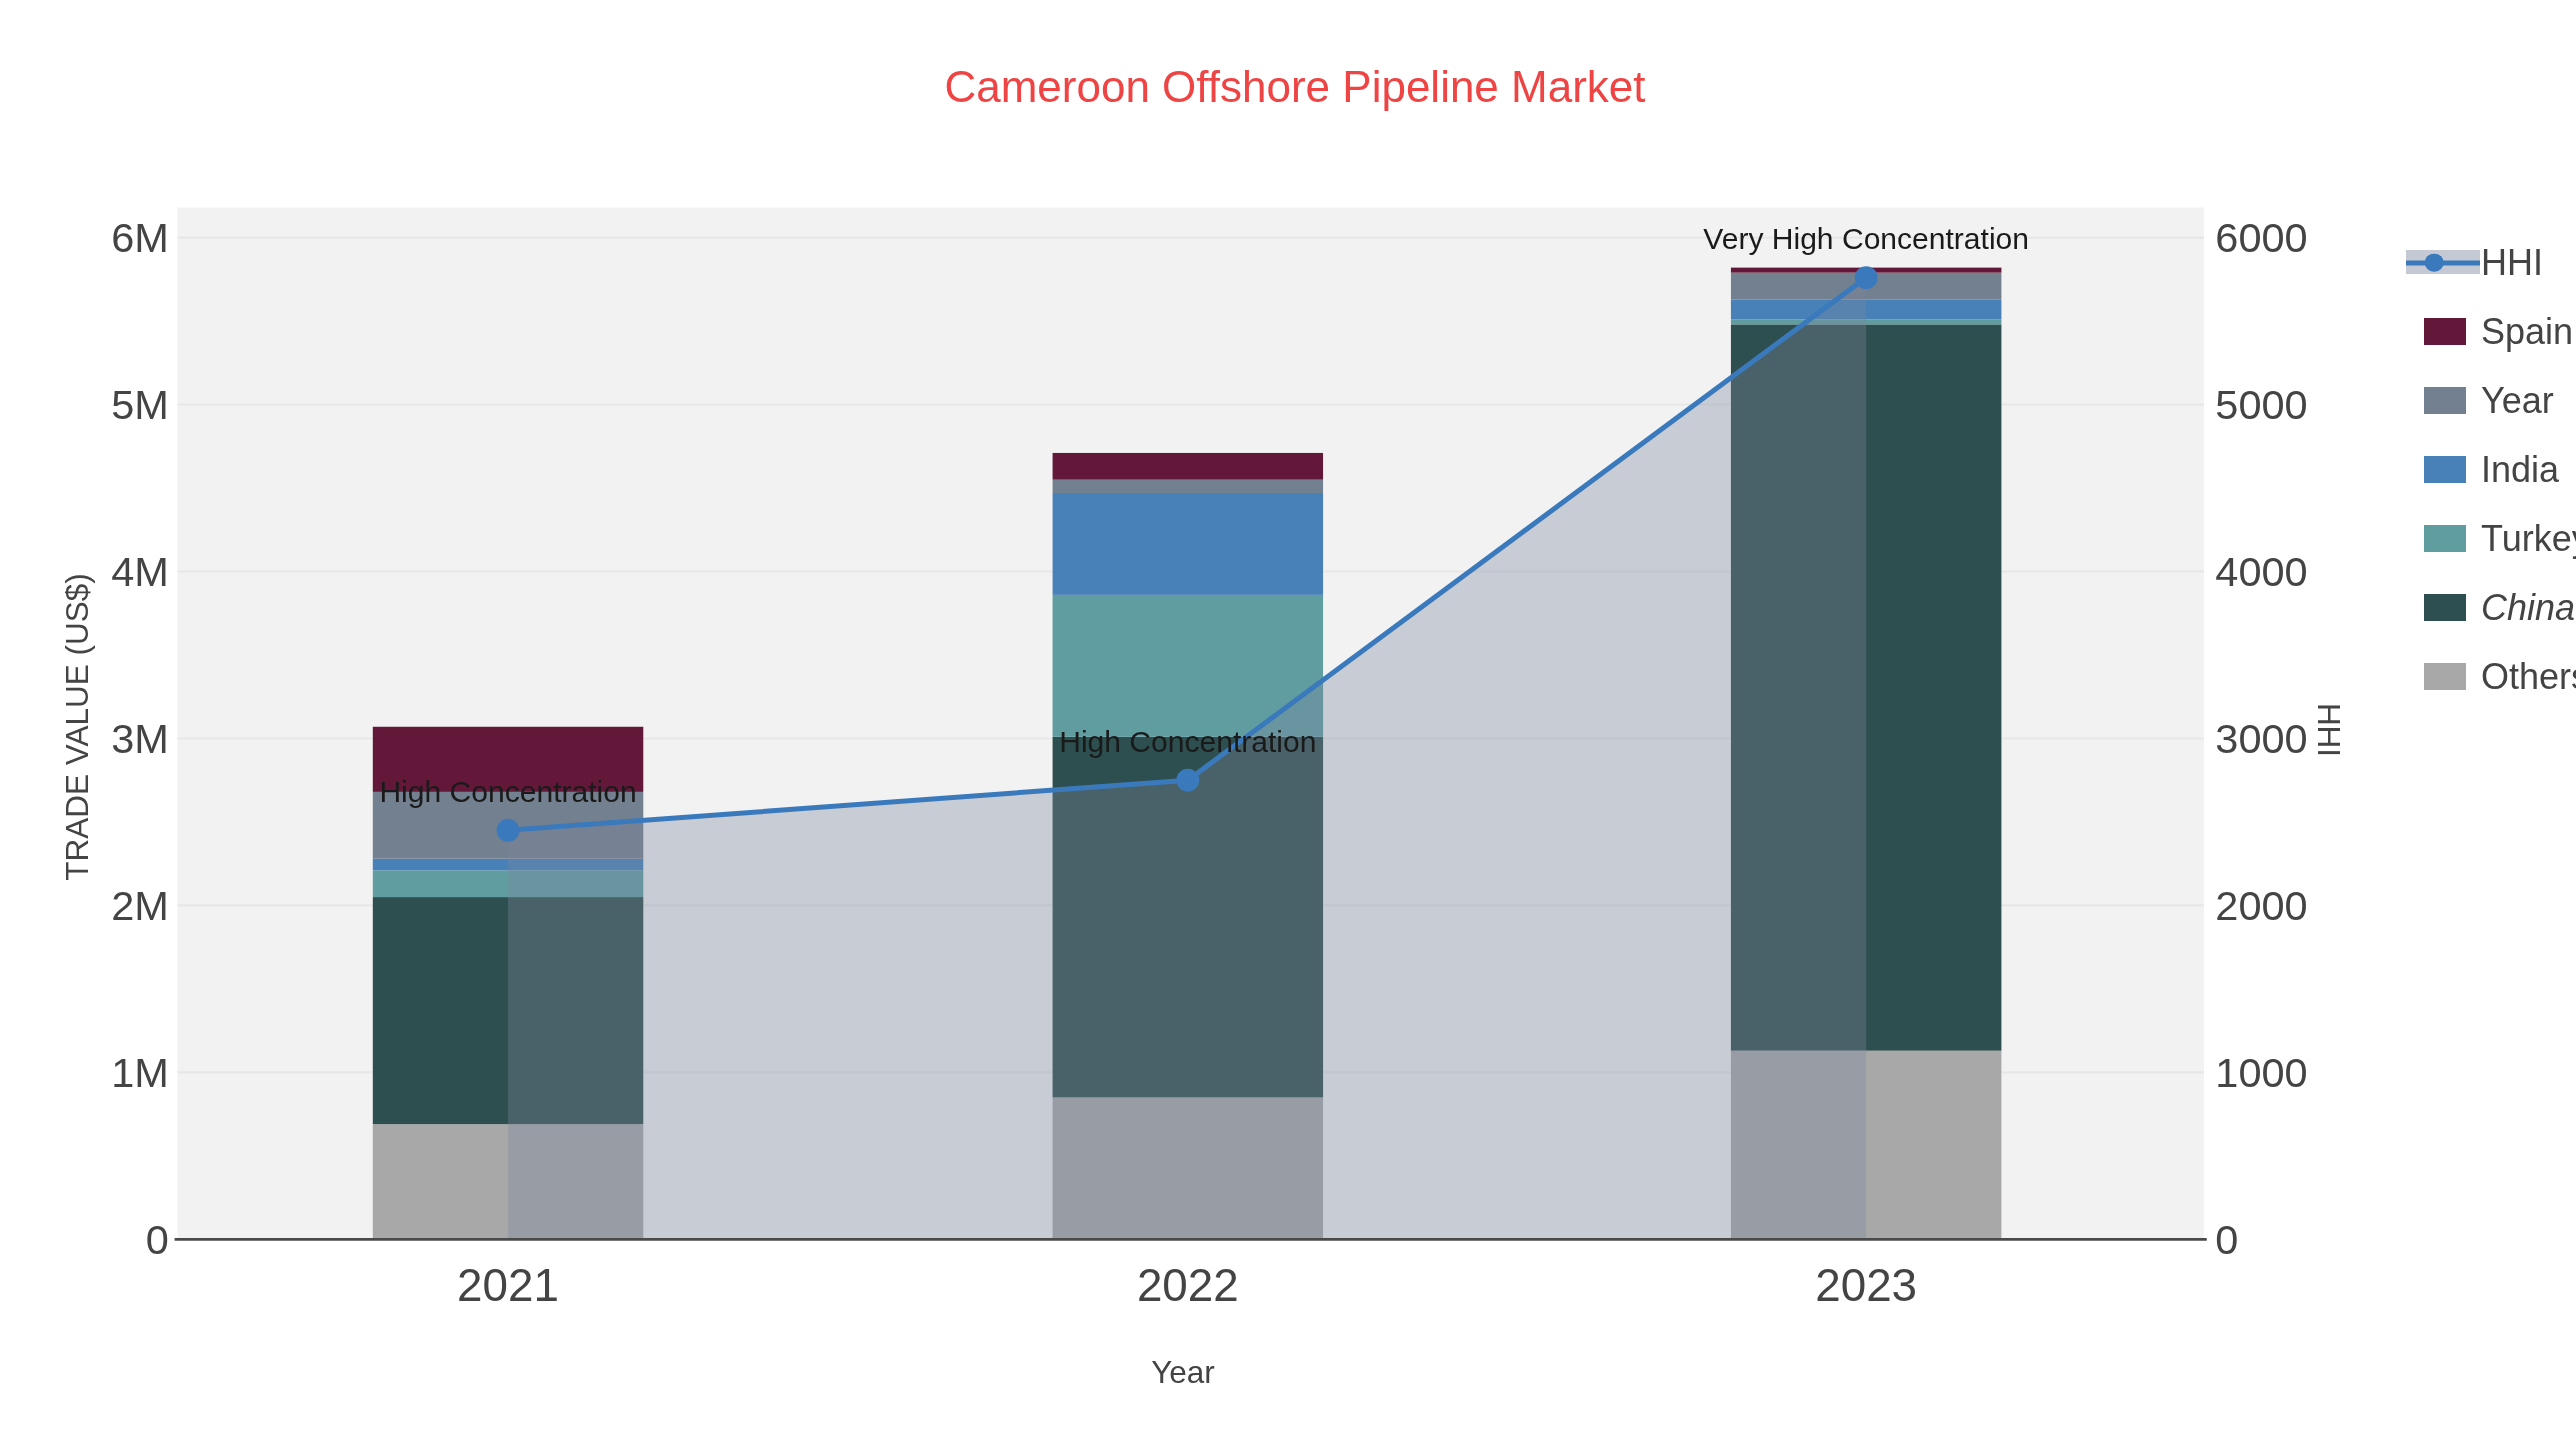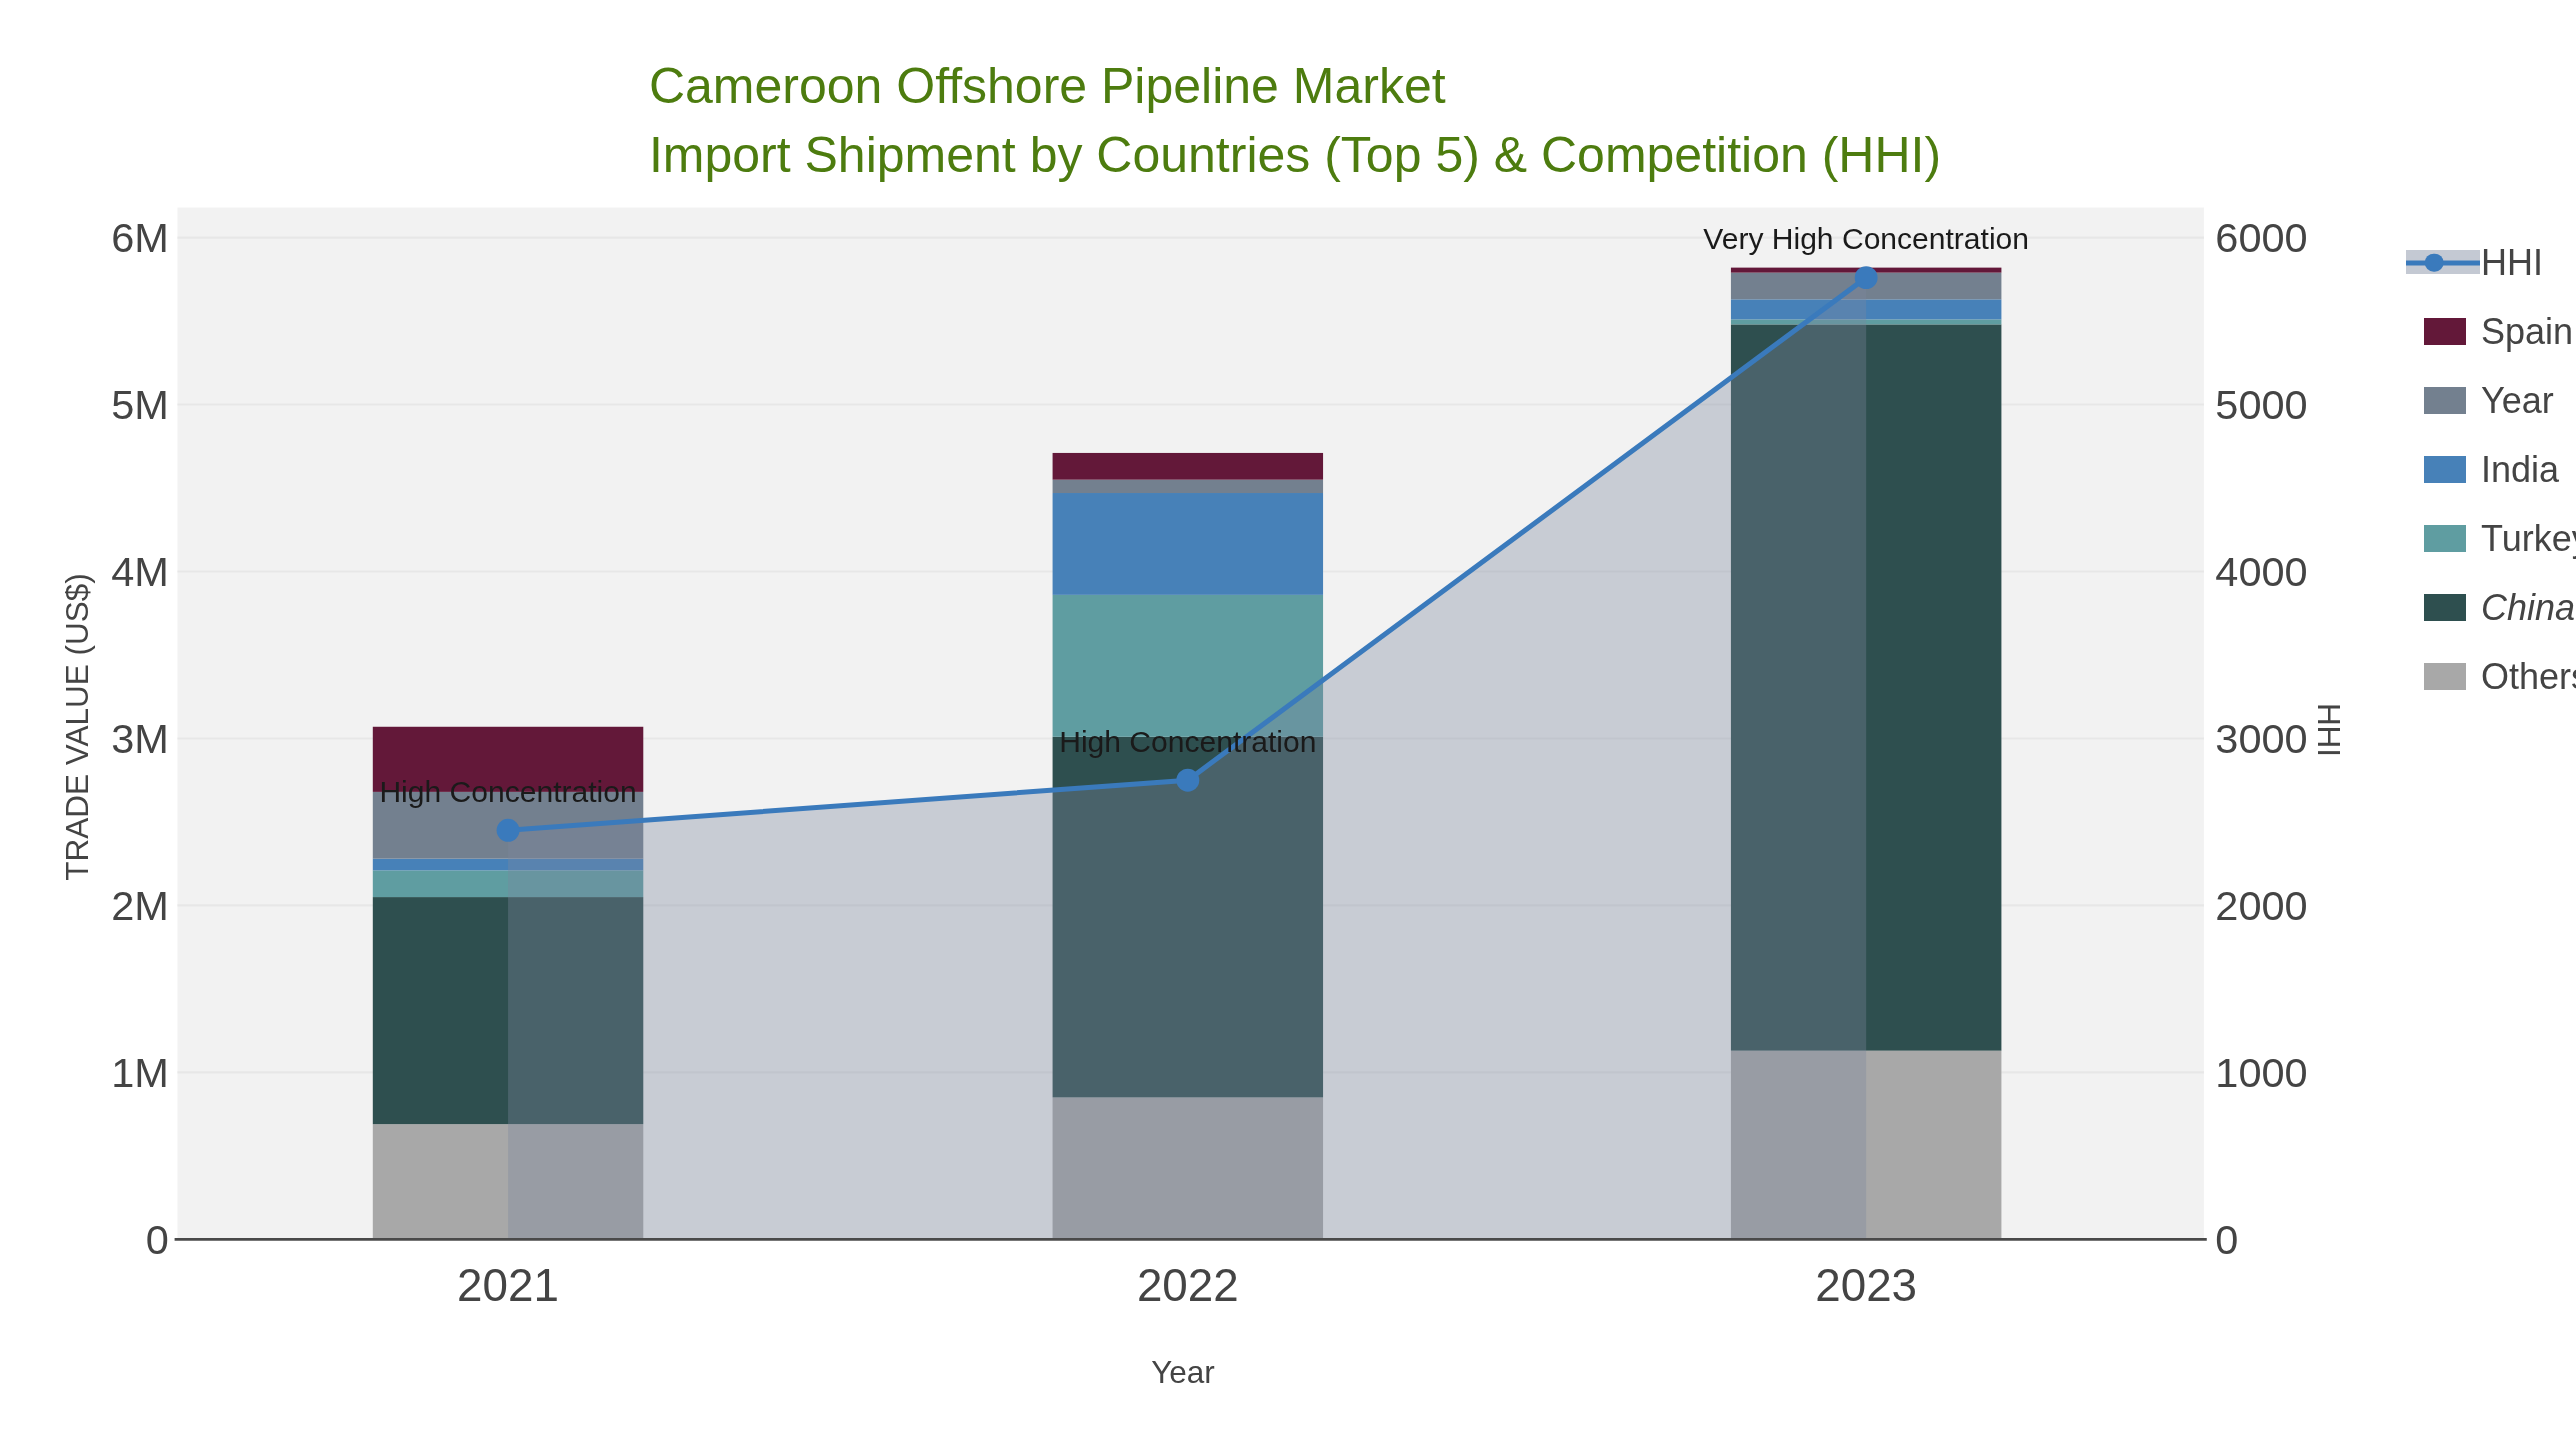--- a/index.html
+++ b/index.html
@@ -1,21 +1,21 @@
 <!DOCTYPE html>
 <html style="font-size:11.4px"><head>
 <meta charset="utf-8">
 <style>
   html,body{margin:0;padding:0;background:#ffffff;}
   body{width:2576px;height:1449px;position:relative;overflow:hidden;
        font-family:"Liberation Sans", sans-serif;}
   #stage{position:absolute;inset:0;}
   #plot-svg{position:absolute;left:0;top:0;}
   .title-block{position:absolute;left:1295px;top:52px;transform:translateX(-50%);
-       text-align:left;color:#4d7c0f;font-size:50px;line-height:69px;white-space:nowrap;}
+       text-align:center;color:#ef4444;font-size:44px;line-height:69px;white-space:nowrap;}
   .axis-title{position:absolute;color:#444444;font-size:31.5px;white-space:nowrap;}
   #y-left-title{left:77px;top:727px;transform:translate(-50%,-50%) rotate(-90deg);}
   #x-title{left:1183px;top:1372px;transform:translate(-50%,-50%);}
   #y-right-title{left:2328px;top:730px;transform:translate(-50%,-50%) rotate(90deg);}
   #legend{position:absolute;left:2397px;top:0;width:179px;height:1449px;}
   .legend-item{position:absolute;height:43px;display:flex;align-items:center;cursor:pointer;}
   .legend-swatch{position:absolute;left:27px;width:42px;height:27px;}
   .legend-label{position:absolute;left:84px;font-size:36px;color:#444444;white-space:nowrap;}
   .legend-hhi-band{position:absolute;left:8.6px;width:74px;height:24px;}
   .legend-hhi-line{position:absolute;left:8.6px;width:74px;height:5px;top:50%;transform:translateY(-50%);}
@@ -74,21 +74,20 @@
       <text x="710" y="1818" text-anchor="middle" font-size="64" fill="#444444" font-family="&quot;Liberation Sans&quot;, sans-serif">2021</text>
       <text x="1660" y="1818" text-anchor="middle" font-size="64" fill="#444444" font-family="&quot;Liberation Sans&quot;, sans-serif">2022</text>
       <text x="2608" y="1818" text-anchor="middle" font-size="64" fill="#444444" font-family="&quot;Liberation Sans&quot;, sans-serif">2023</text>
       <text x="710" y="1120.3333333333335" text-anchor="middle" font-size="42" fill="#1a1a1a" font-family="&quot;Liberation Sans&quot;, sans-serif">High Concentration</text>
       <text x="1660" y="1050.3333333333335" text-anchor="middle" font-size="42" fill="#1a1a1a" font-family="&quot;Liberation Sans&quot;, sans-serif">High Concentration</text>
       <text x="2608" y="348" text-anchor="middle" font-size="42" fill="#1a1a1a" font-family="&quot;Liberation Sans&quot;, sans-serif">Very High Concentration</text>
     </svg>
 
   <div class="title-block">
     <div>Cameroon Offshore Pipeline Market</div>
-    <div>Import Shipment by Countries (Top 5) &amp; Competition (HHI)</div>
   </div>
 
   <div id="y-left-title" class="axis-title">TRADE VALUE (US$)</div>
   <div id="x-title" class="axis-title">Year</div>
   <div id="y-right-title" class="axis-title">HHI</div>
 
   <div id="legend">
       <div class="legend-item" style="top: 241px; left: 0px; width: 179px;">
         <span class="legend-hhi-band" style="background: rgba(124, 136, 158, 0.45); top: 9.3px;"></span>
         <span class="legend-hhi-line" style="background: rgb(58, 122, 188);"></span>

